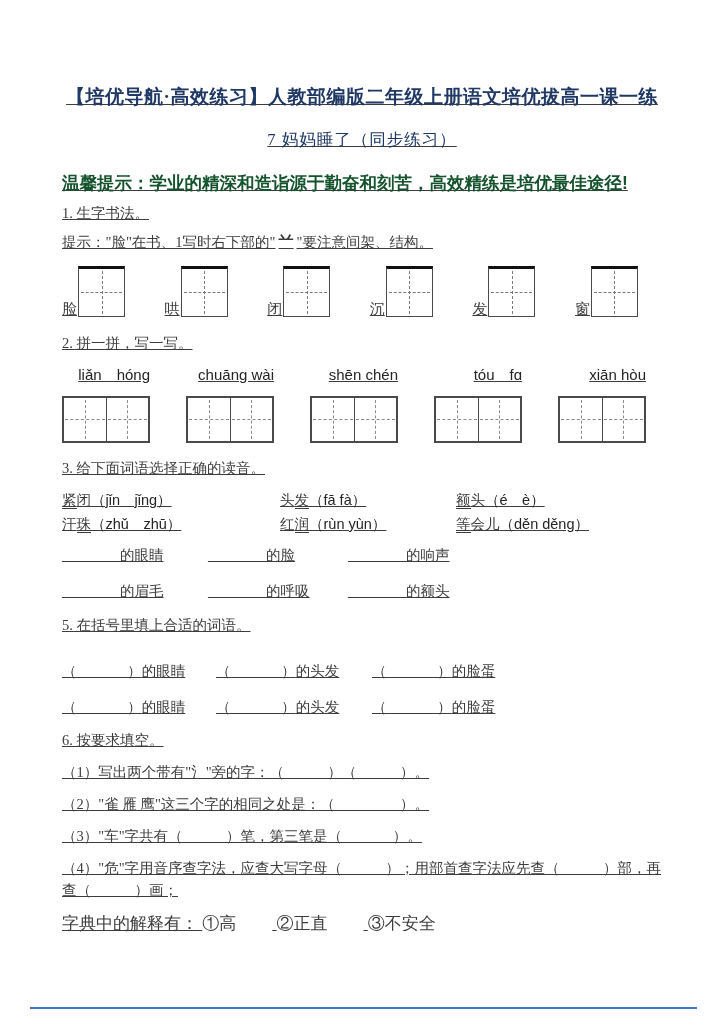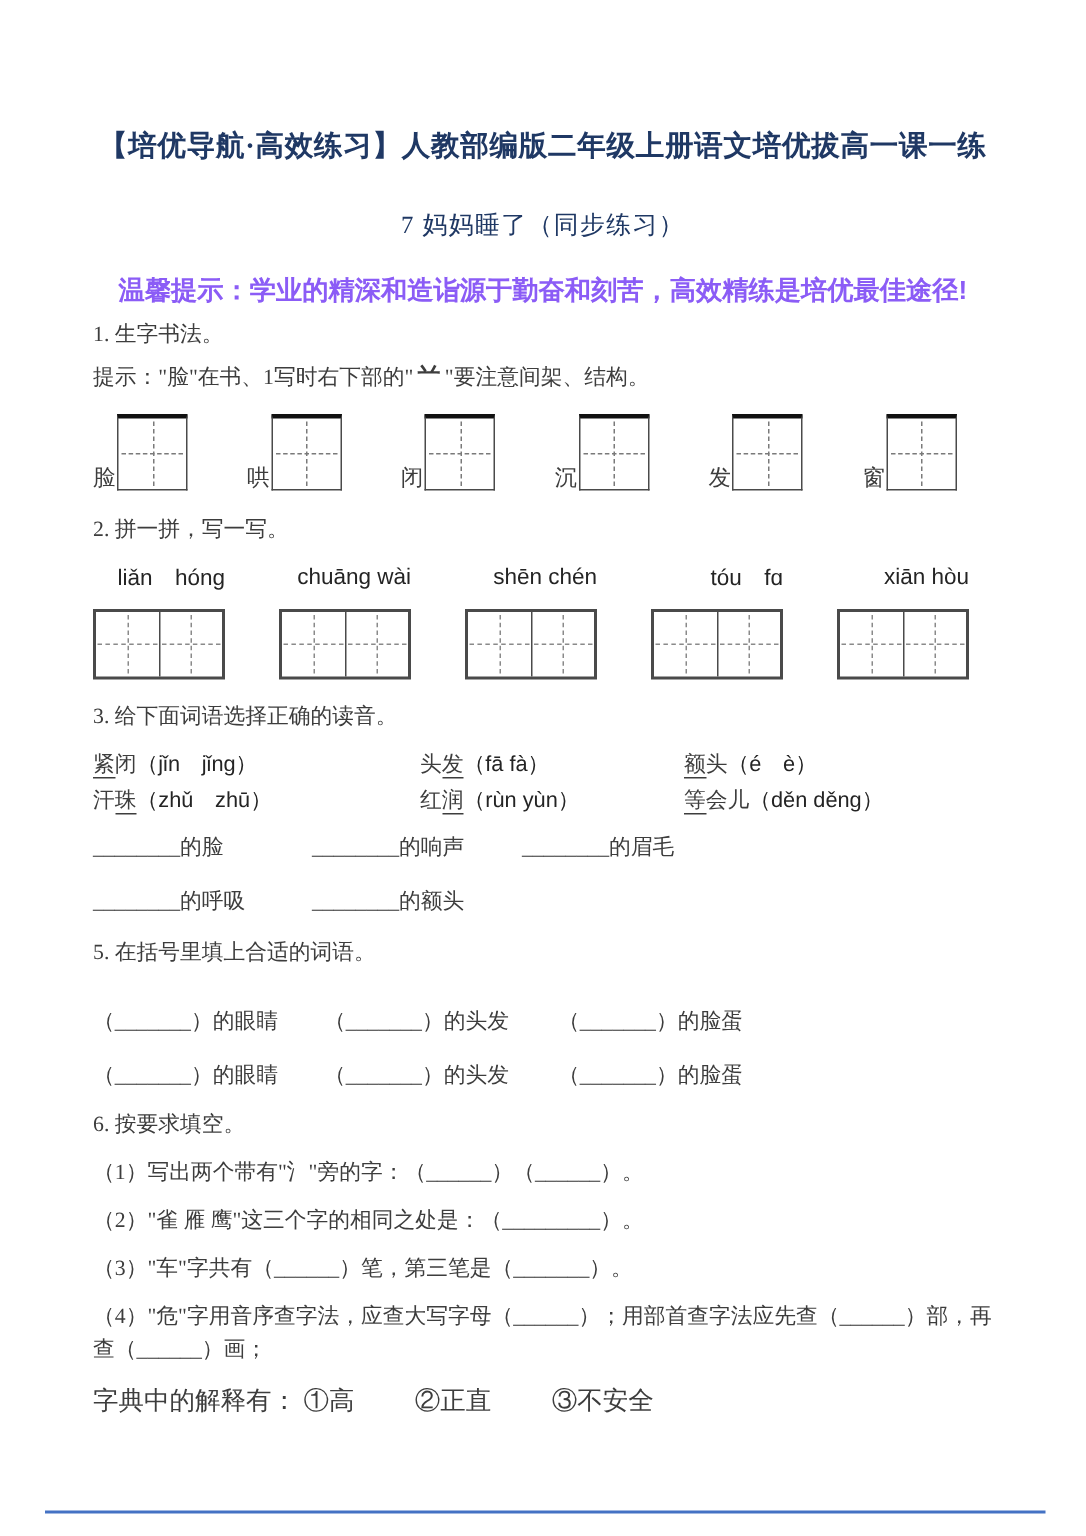--- a/index.html
+++ b/index.html
@@ -1,26 +1,26 @@
 <!DOCTYPE html>
 <html><head>
 <meta charset="utf-8">
 <style>
   * { margin:0; padding:0; box-sizing:border-box; }
   html,body { background:#ffffff; }
   .page {
     position:relative; width:724px; height:1024px; background:#ffffff;
     font-family:"Liberation Serif","DejaVu Serif",serif;
-    color:#3d3d3d; overflow:hidden;
+    color:#3d3d3d; overflow:hidden;text-decoration:underline;
   }
   .content { padding:0 62px; }
 
   .title1 { margin-top:84px; text-align:center; font-size:19px; font-weight:bold; color:#1F3864; letter-spacing:0.5px; }
-  .title2 { margin-top:29px; text-align:center; font-size:16.5px; color:#1F3864; letter-spacing:1px; }
-  .tip    { margin-top:20px; text-align:center; font-size:17.5px; font-weight:bold; color:#8b5cf6;
+  .title2 { margin-top:19px; text-align:center; font-size:16.5px; color:#1F3864; letter-spacing:1px; }
+  .tip    { margin-top:20px; text-align:left; font-size:17.5px; font-weight:bold; color:#14532d;
             font-family:"Liberation Sans","DejaVu Sans",sans-serif; }
 
   .line { font-size:14.5px; line-height:21px; color:#3d3d3d; }
   .sec-heading { margin-top:40px; }
   .q-label { margin-top:8px; }
   .hint { margin-top:8px; }
   .hint .radical { font-weight:bold; font-size:15px; padding:0 3px; }
 
   
   .char-grid-row { margin-top:10px; display:flex; justify-content:space-between; align-items:flex-end; padding-right:24px; height:54px; }
@@ -142,20 +142,21 @@
     <div class="q3-grid">
       <div class="q3-cell"><span></span><span class="u">紧</span><span>闭</span><span class="opt">（jǐn　jǐng）</span></div>
       <div class="q3-cell"><span>头</span><span class="u">发</span><span></span><span class="opt">（fā fà）</span></div>
       <div class="q3-cell"><span></span><span class="u">额</span><span>头</span><span class="opt">（é　è）</span></div>
       <div class="q3-cell"><span>汗</span><span class="u">珠</span><span></span><span class="opt">（zhǔ　zhū）</span></div>
       <div class="q3-cell"><span>红</span><span class="u">润</span><span></span><span class="opt">（rùn yùn）</span></div>
       <div class="q3-cell"><span></span><span class="u">等</span><span>会儿</span><span class="opt">（děn děng）</span></div>
     </div>
 
     <div class="q4-grid">
+      <div><span class="blank">________</span><span>的眼睛</span></div>
       <div><span class="blank">________</span><span>的脸</span></div>
       <div><span class="blank">________</span><span>的响声</span></div>
       <div><span class="blank">________</span><span>的眉毛</span></div>
       <div><span class="blank">________</span><span>的呼吸</span></div>
       <div><span class="blank">________</span><span>的额头</span></div>
     </div>
 
     <div class="line q-label" style="margin-top:13px">5. 在括号里填上合适的词语。</div>
     <div class="q5-grid">
       <div><span class="blank">（_______）</span><span>的眼睛</span></div>

